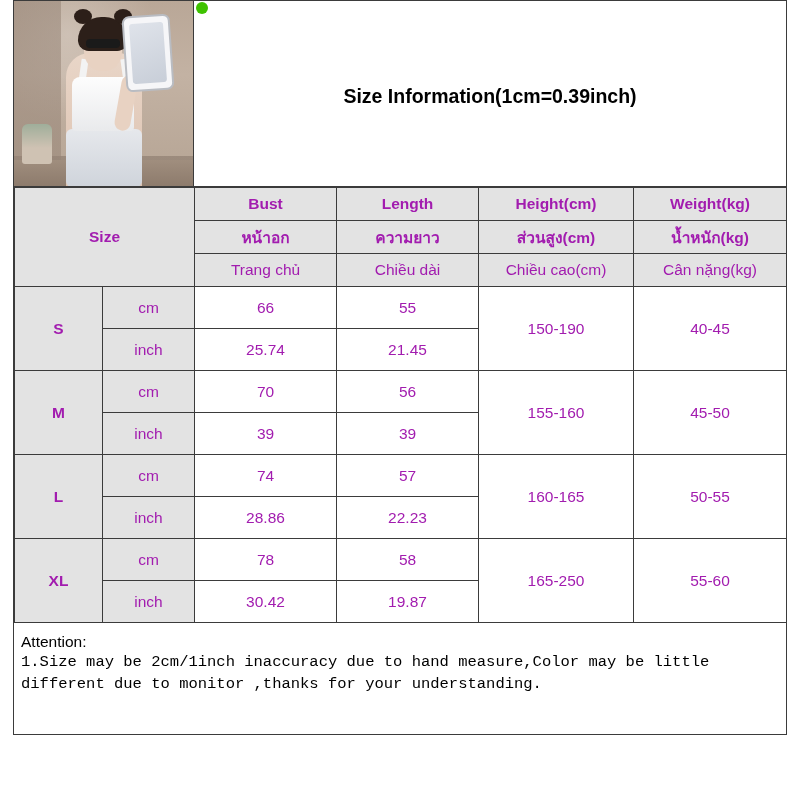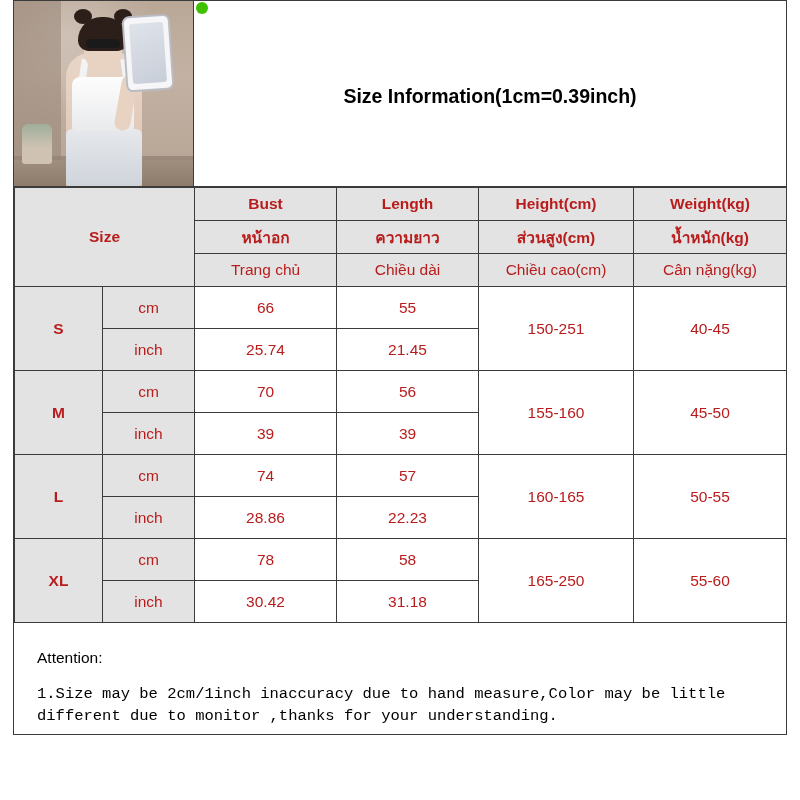--- a/index.html
+++ b/index.html
@@ -191,21 +191,21 @@
   table.size-table {
     width: 100%;
     border-collapse: collapse;
     table-layout: fixed;
   }
   table.size-table td, table.size-table th {
     border: 1px solid #3b3b3b;
     text-align: center;
     vertical-align: middle;
     font-size: 15.5px;
-    color: #b91c1c;
+    color: #a21caf;
     padding: 0;
     box-sizing: border-box;
   }
   .col-size   { width: 88px; }
   .col-unit   { width: 92px; }
   .col-bust   { width: 142px; }
   .col-length { width: 142px; }
   .col-height { width: 155px; }
   .col-weight { width: 153px; }
 
@@ -241,21 +241,21 @@
     position: absolute;
     left: 13px;
     top: 625px;
     width: 774px;
     padding: 6px 8px 0 8px;
     box-sizing: border-box;
     font-size: 15.5px;
     line-height: 1.38;
     color: #000;
   }
-  .attention p { margin: 16px; }
+  .attention p { margin: 0; }
   .att-wrap { white-space: normal; font-family: Liberation Mono, monospace; }
 </style>
 </head>
 <body>
 
 <div class="page">
 
   <div class="sheet">
 
     <div class="header">
@@ -313,21 +313,21 @@
           <td class="hdr-vi">Cân nặng(kg)</td>
         </tr>
       </thead>
       <tbody>
 
         <tr>
           <td class="size-label" rowspan="2">S</td>
           <td class="unit-cell">cm</td>
           <td class="val-cell">66</td>
           <td class="val-cell">55</td>
-          <td class="span-cell" rowspan="2">150-251</td>
+          <td class="span-cell" rowspan="2">150-190</td>
           <td class="span-cell" rowspan="2">40-45</td>
         </tr>
         <tr>
           <td class="unit-cell">inch</td>
           <td class="val-cell">25.74</td>
           <td class="val-cell">21.45</td>
         </tr>
 
         <tr>
           <td class="size-label" rowspan="2">M</td>
@@ -361,21 +361,21 @@
           <td class="size-label" rowspan="2">XL</td>
           <td class="unit-cell">cm</td>
           <td class="val-cell">78</td>
           <td class="val-cell">58</td>
           <td class="span-cell" rowspan="2">165-250</td>
           <td class="span-cell" rowspan="2">55-60</td>
         </tr>
         <tr>
           <td class="unit-cell">inch</td>
           <td class="val-cell">30.42</td>
-          <td class="val-cell">31.18</td>
+          <td class="val-cell">19.87</td>
         </tr>
       </tbody>
     </table>
   </div>
 
   <div class="green-dot"></div>
 
   <div class="attention">
     <p>Attention:</p>
     <p class="att-wrap">1.Size may be 2cm/1inch inaccuracy due to hand measure,Color may be little different due to monitor ,thanks for your understanding.</p>

